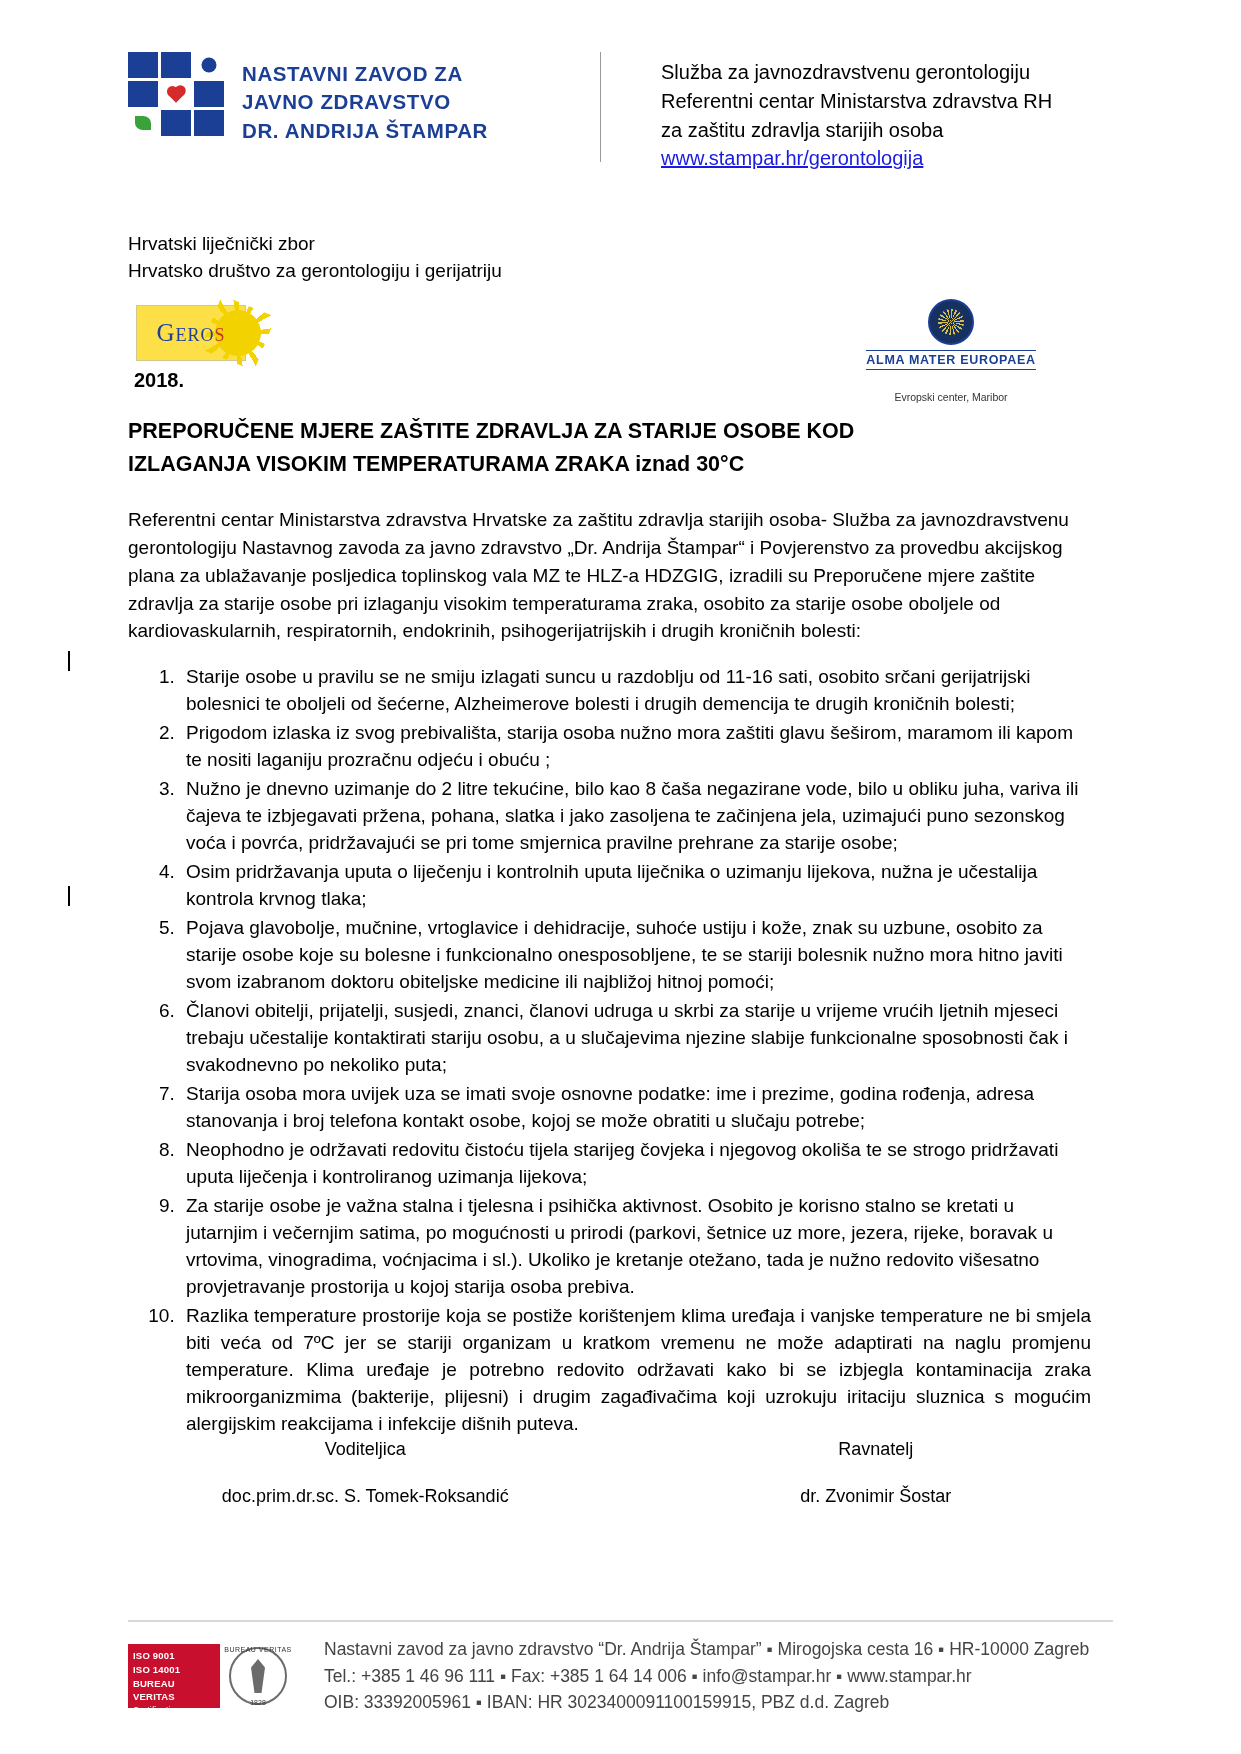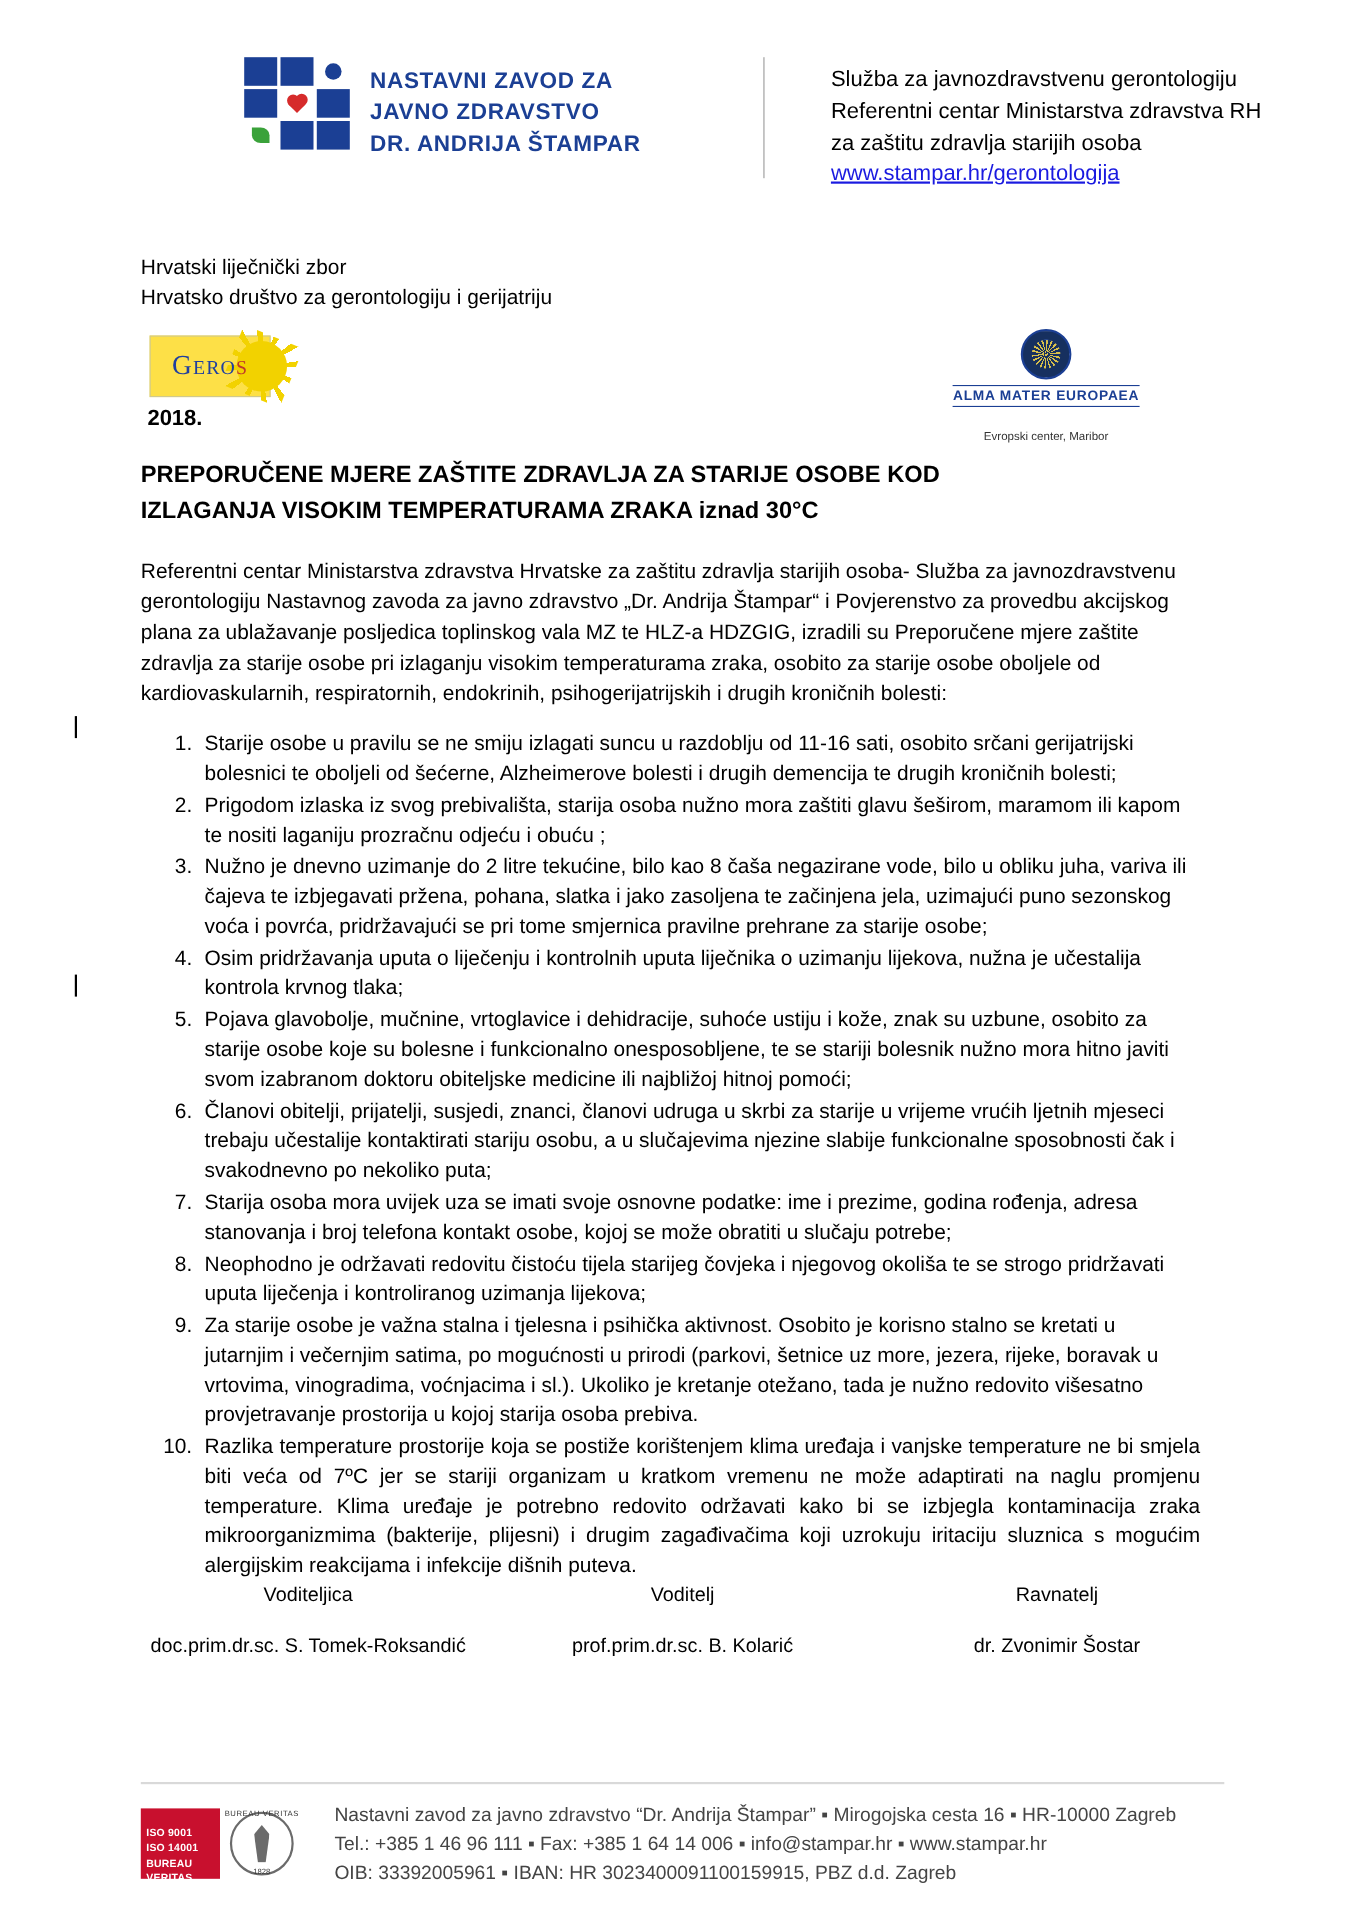--- a/index.html
+++ b/index.html
@@ -21,21 +21,20 @@
     width: 1241px;
     height: 1754px;
     padding: 0;
   }
 
   
   .header {
     display: flex;
     align-items: flex-start;
     padding: 52px 0 0 0;
-    justify-content: center;
   }
   .logo-block {
     width: 600px;
     display: flex;
     align-items: flex-start;
     padding-left: 128px;
   }
   .logo-grid {
     width: 96px;
     height: 84px;
@@ -280,28 +279,28 @@
   .footer-line {
     height: 2px;
     background: #d9d9d9;
     margin-bottom: 14px;
   }
   .footer-inner {
     display: flex;
     align-items: center;
   }
   .iso-box {
-    width: 72px;
+    width: 92px;
     height: 64px;
     background: #c8102e;
     color: #fff;
     font-size: 9.5px;
     font-weight: bold;
     line-height: 1.45;
-    padding: 16px 5px;
+    padding: 5px 5px;
     letter-spacing: 0.2px;
   }
   .iso-box .cert { font-weight: normal; font-size: 8.5px; }
   .bv-logo {
     width: 72px;
     height: 64px;
     margin-left: 2px;
     position: relative;
     background: #fff;
     color: #333;
@@ -420,24 +419,20 @@
     <li>Starija osoba mora uvijek uza se imati svoje osnovne podatke: ime i prezime, godina rođenja, adresa stanovanja i broj telefona kontakt osobe, kojoj se može obratiti u slučaju potrebe;</li>
     <li>Neophodno je održavati redovitu čistoću tijela starijeg čovjeka i njegovog okoliša te se strogo pridržavati uputa liječenja i kontroliranog uzimanja lijekova;</li>
     <li>Za starije osobe je važna stalna i tjelesna i psihička aktivnost. Osobito je korisno stalno se kretati u jutarnjim i večernjim satima, po mogućnosti u prirodi (parkovi, šetnice uz more, jezera, rijeke, boravak u vrtovima, vinogradima, voćnjacima i sl.). Ukoliko je kretanje otežano, tada je nužno redovito višesatno provjetravanje prostorija u kojoj starija osoba prebiva.</li>
     <li class="justify">Razlika temperature prostorije koja se postiže korištenjem klima uređaja i vanjske temperature ne bi smjela biti veća od 7ºC jer se stariji organizam u kratkom vremenu ne može adaptirati na naglu promjenu temperature. Klima uređaje je potrebno redovito održavati kako bi se izbjegla kontaminacija zraka mikroorganizmima (bakterije, plijesni) i drugim zagađivačima koji uzrokuju iritaciju sluznica s mogućim alergijskim reakcijama i infekcije dišnih puteva.</li>
   </ol>
 
   <div class="signatures">
     <div class="sig-col">
       <div class="sig-role">Voditeljica</div>
       <div class="sig-name">doc.prim.dr.sc. S. Tomek-Roksandić</div>
-    </div>
-    <div class="sig-col">
-      <div class="sig-role">Voditelj</div>
-      <div class="sig-name">prof.prim.dr.sc. B. Kolarić</div>
     </div>
     <div class="sig-col">
       <div class="sig-role">Ravnatelj</div>
       <div class="sig-name">dr. Zvonimir Šostar</div>
     </div>
   </div>
 
   <div class="footer">
     <div class="footer-line"></div>
     <div class="footer-inner">

